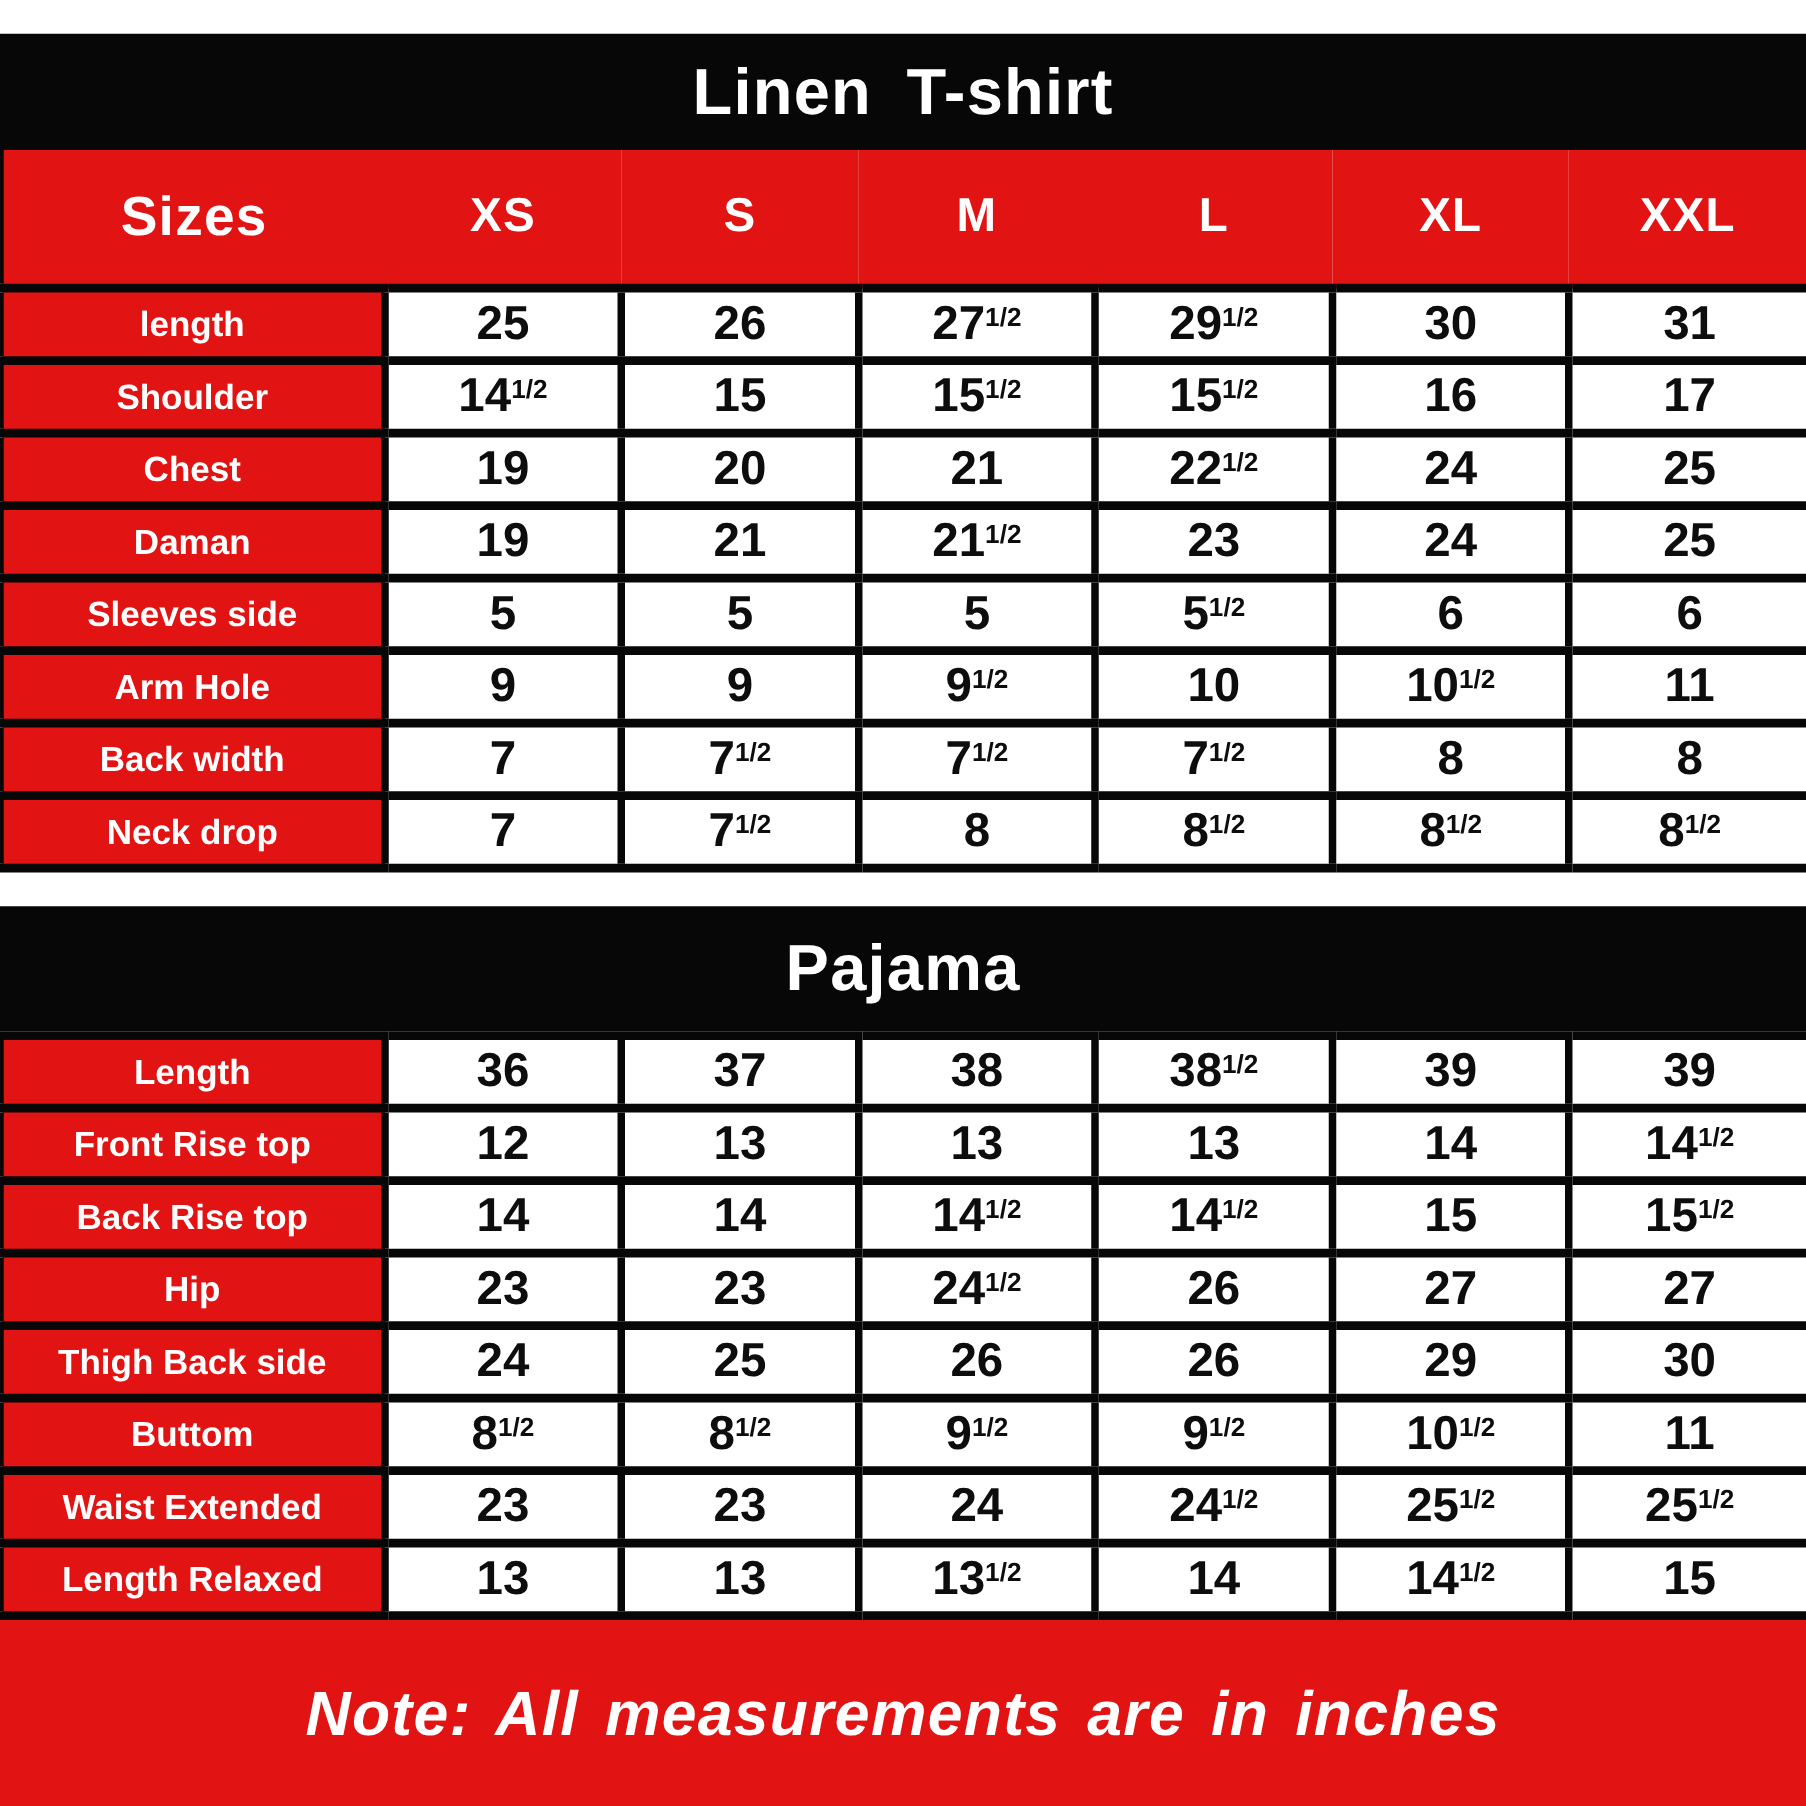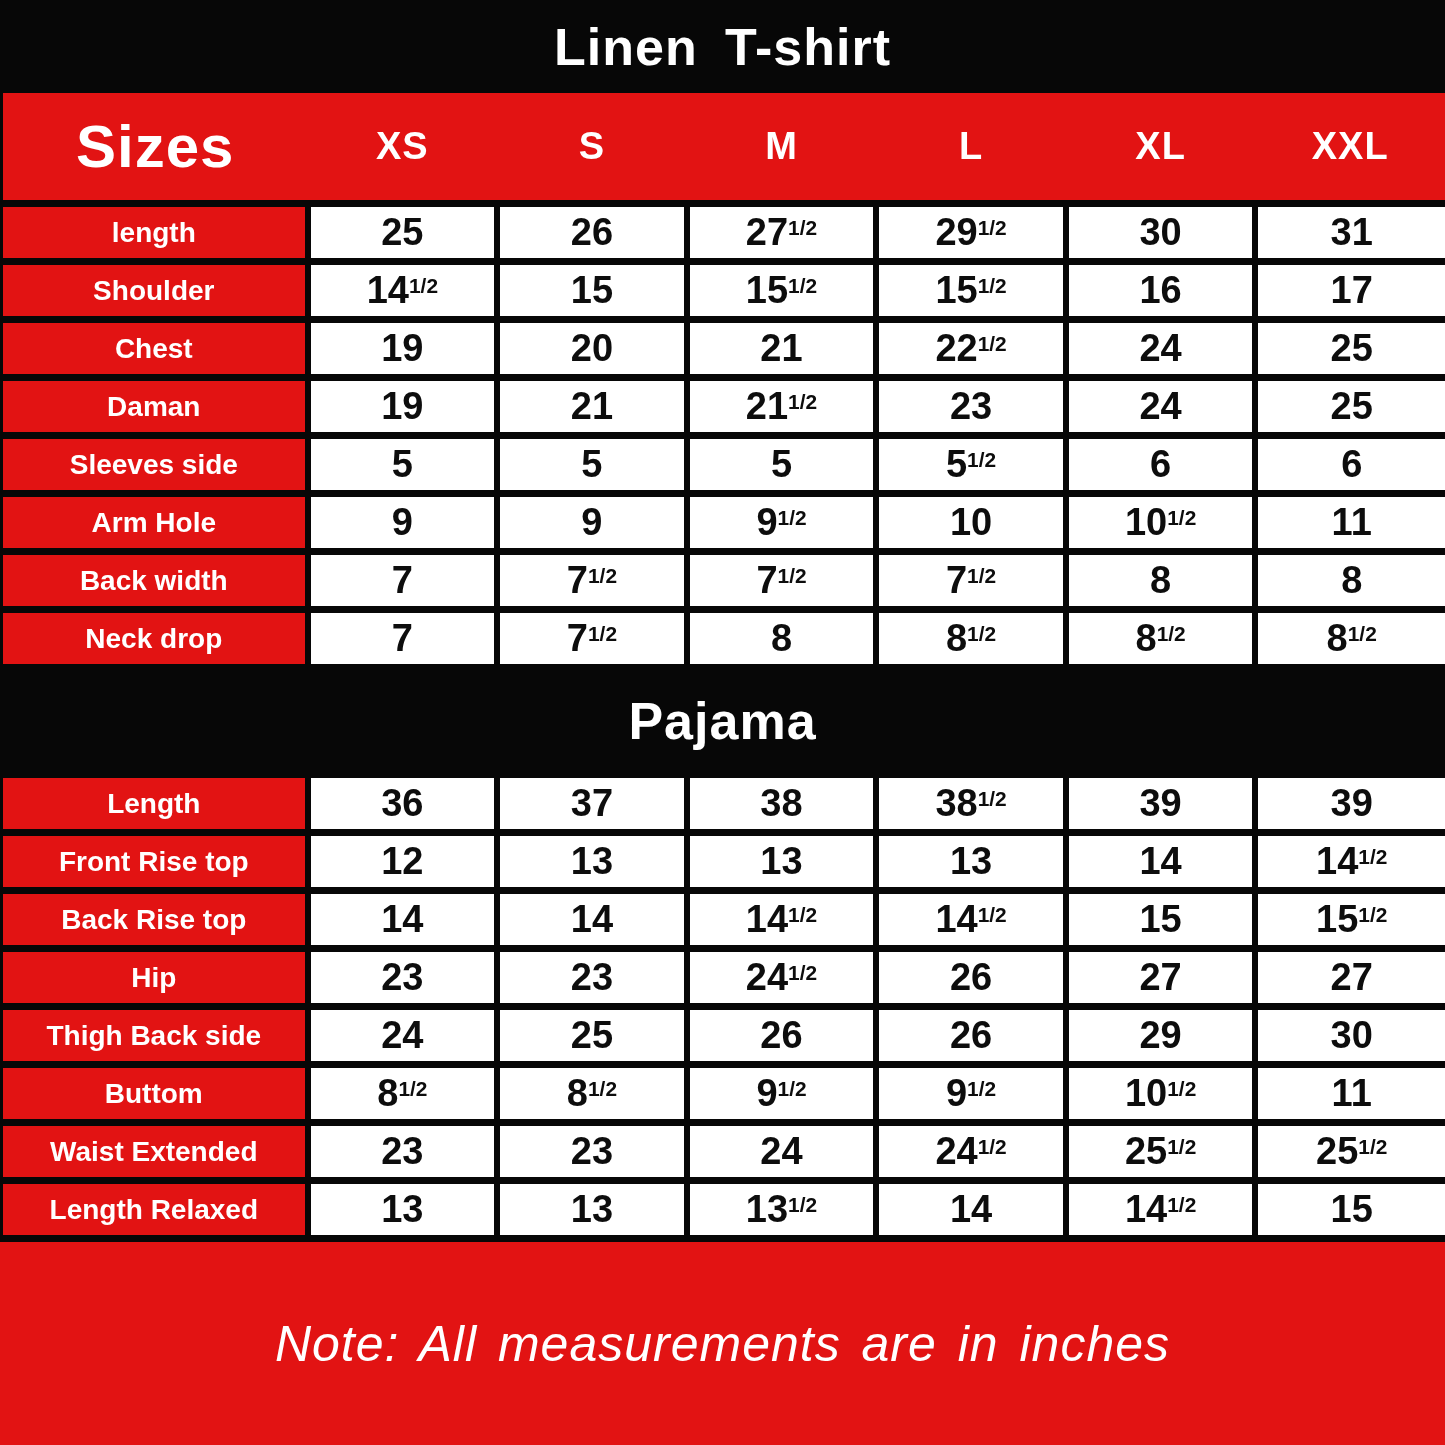--- a/index.html
+++ b/index.html
@@ -8,51 +8,52 @@
     font-family: "Liberation Sans", "DejaVu Sans", sans-serif;
     background: #ffffff;
     display: flex; flex-direction: column;
     overflow: hidden;
   }
   .banner {
     background: #070707; color: #ffffff;
     display: flex; align-items: center; justify-content: center;
     font-weight: 700; font-size: 52px; letter-spacing: 1px; word-spacing: 12px;
     flex: 0 0 auto;
+    margin-top: 27px;
   }
   .banner.top { height: 93px; }
   .banner.mid { height: 100px; }
   table { width: 100%; border-collapse: collapse; table-layout: fixed; flex: 0 0 auto; }
   td {
     border: 6px solid #070707;
     border-top-width: 7px; border-bottom-width: 7px;
     text-align: center; vertical-align: middle;
     padding: 0;
   }
   td:first-child { border-left-width: 3px; }
   td:last-child { border-right-width: 0; }
   tr.size-header td {
     background: #e21313; color: #ffffff;
     border-left-width: 0; border-right-width: 0; border-top-width: 0;
     height: 107px; font-weight: 700; font-size: 38px; letter-spacing: 1px;
   }
-  tr.size-header td.label { font-size: 60px; border-left-width: 3px; }
+  tr.size-header td.label { font-size: 44px; border-left-width: 3px; }
   td.label {
     background: #e21313; color: #ffffff;
     font-weight: 700; font-size: 28px; height: 51px;
   }
   td.val {
     background: #ffffff; color: #0d0d0d;
     font-weight: 700; font-size: 38px; height: 51px;
   }
   .frac { font-size: 0.55em; vertical-align: 0.5em; letter-spacing: 0; }
   .note-bar {
     background: #e21313; color: #ffffff; flex: 1 1 auto;
     display: flex; align-items: center; justify-content: center;
-    font-style: italic; font-size: 50px; letter-spacing: 1px; word-spacing: 6px;
+    font-style: italic; font-size: 50px; letter-spacing: 1px; word-spacing: 6px; font-weight: bold;
   }
 </style>
 </head>
 <body>
 
 <div class="banner top">
   <span>Linen T-shirt</span>
 </div>
 
 <table>

